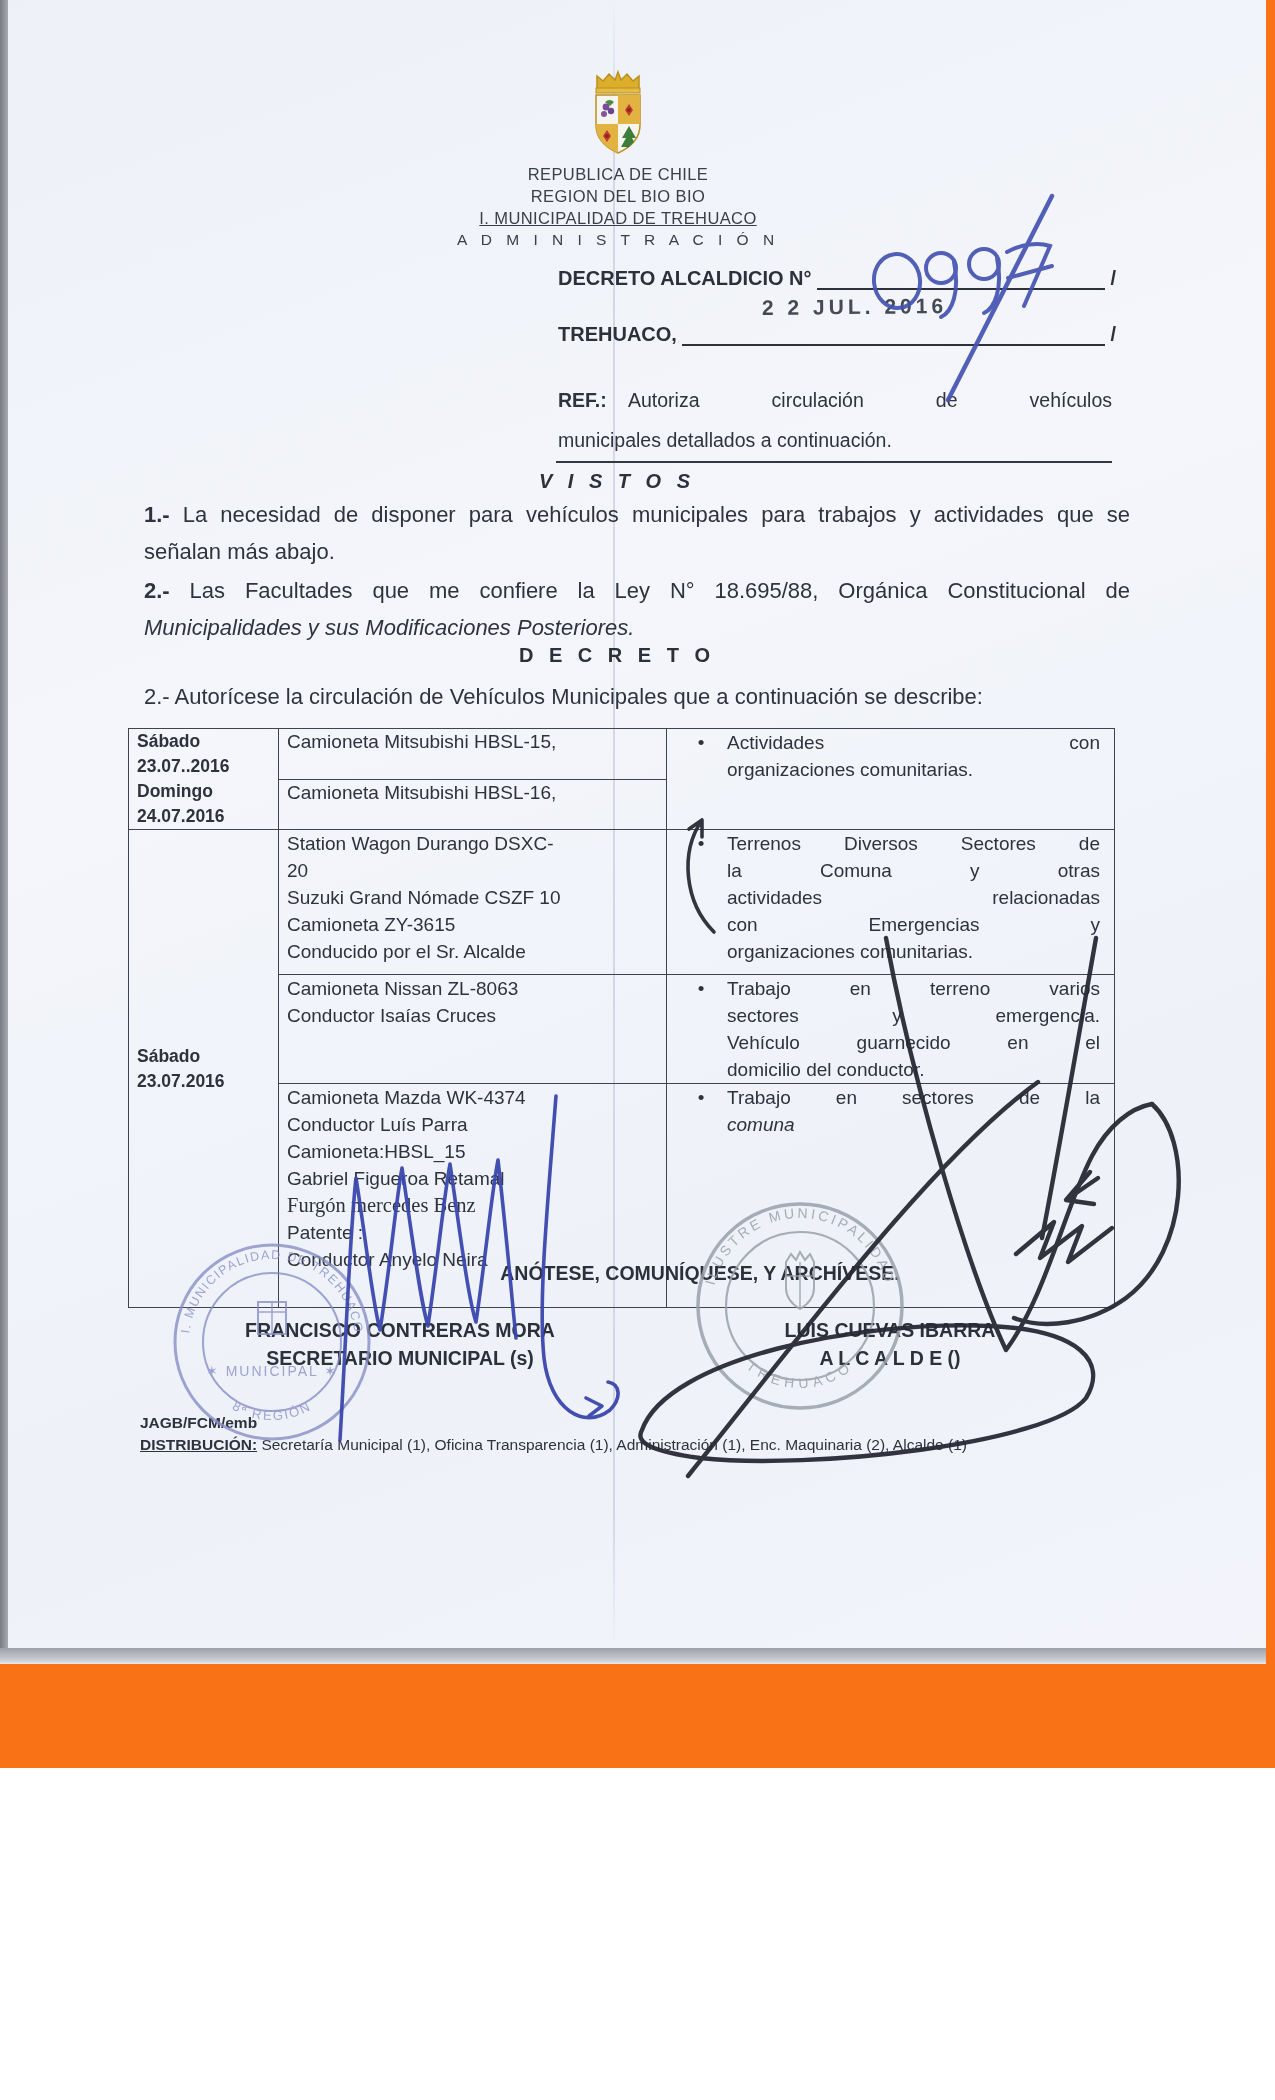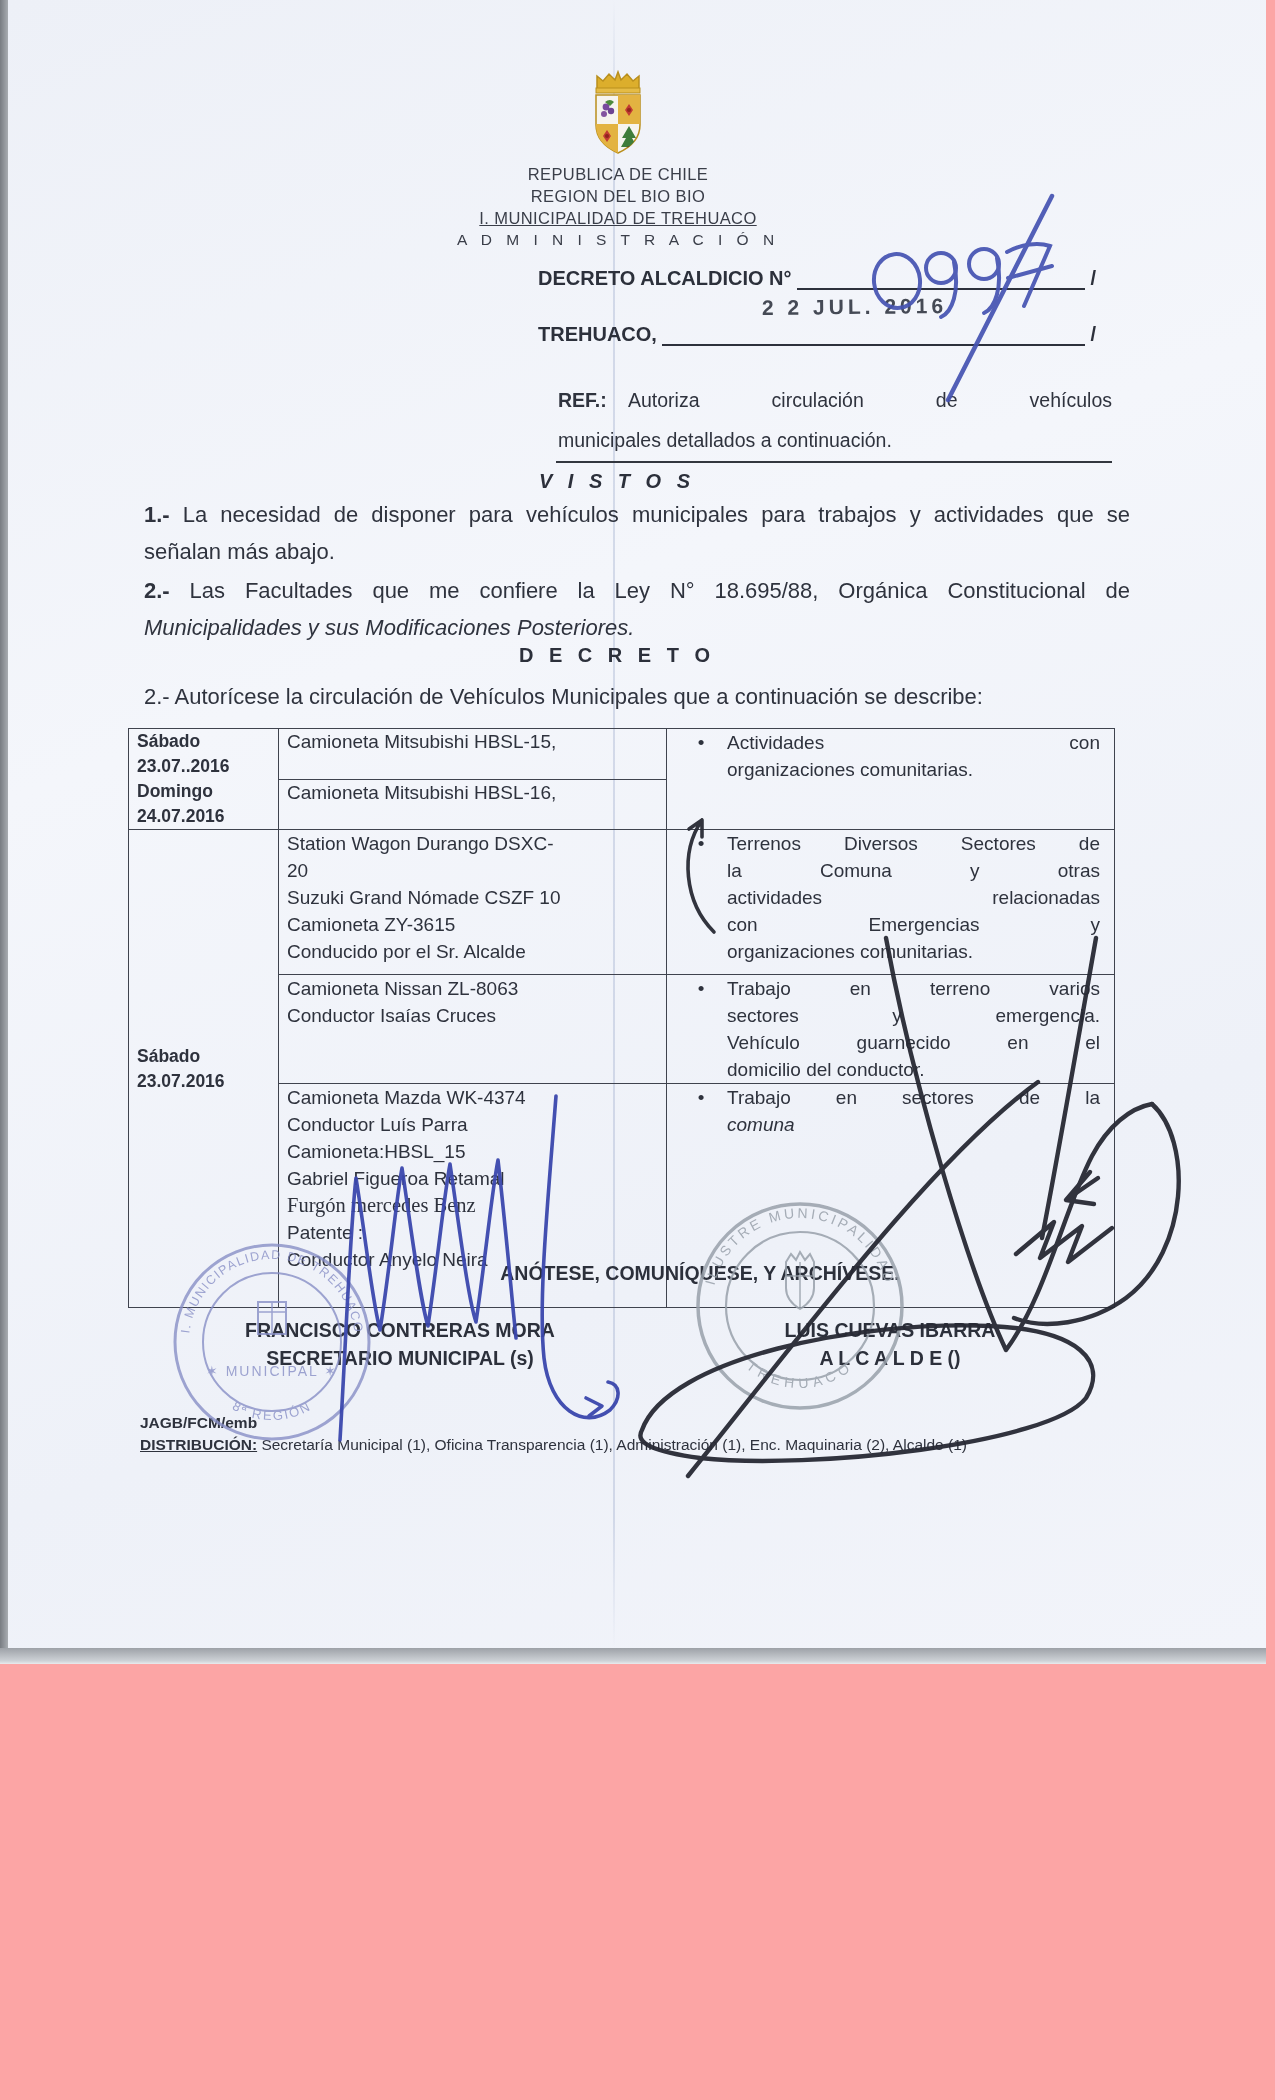--- a/index.html
+++ b/index.html
@@ -1,33 +1,33 @@
 <!DOCTYPE html>
 <html><head>
 <meta charset="utf-8">
 <style>
   html,body{margin:0;padding:0;background:#ffffff;}
-  .canvas{position:relative;width:1275px;height:2100px;background:#fca5a5;overflow:hidden;
+  .canvas{position:relative;width:1275px;height:1768px;background:#f97316;overflow:hidden;
           font-family:"Liberation Sans",sans-serif;color:#2f333e;}
   .sheet{position:absolute;left:8px;top:0;width:1258px;height:1648px;
          background:linear-gradient(160deg,#edf0f7 0%,#f4f6fb 38%,#eef1f8 72%,#f2f4fa 100%);}
   .edge-left{position:absolute;left:0;top:0;width:8px;height:1662px;
          background:linear-gradient(to right,#787c82,#a8acb1);}
   .edge-bottom{position:absolute;left:0;top:1648px;width:1266px;height:16px;
          background:linear-gradient(to bottom,#9da1a7,#cdd1d6 80%,#e9ebee);}
   .fold-line{position:absolute;left:613px;top:0;width:2px;height:1648px;
          background:linear-gradient(to bottom,rgba(150,165,200,0),rgba(150,165,200,.35) 8%,rgba(150,165,200,.35) 92%,rgba(150,165,200,0));}
   .abs{position:absolute;}
   .center{text-align:center;}
   
   .hdr{left:408px;top:163px;width:420px;font-size:16.5px;line-height:22px;color:#3a3e49;letter-spacing:.4px;}
   .hdr .muni{text-decoration:underline;}
   .hdr .dept{letter-spacing:5px;font-size:15.5px;}
   
-  .dline{left:538px;width:558px;display:flex;align-items:flex-end;font-size:20px;font-weight:bold;color:#2c303b;}
+  .dline{left:558px;width:558px;display:flex;align-items:flex-end;font-size:20px;font-weight:bold;color:#2c303b;}
   .dline .uline{flex:1;border-bottom:2.5px solid #2d313c;height:30px;margin:0 5px;}
   .dline .slash{font-weight:bold;}
   .datestamp{left:762px;top:295px;font-size:21px;font-weight:bold;letter-spacing:4px;color:#454a55;transform:rotate(-.6deg);}
   
   .ref{left:558px;top:380px;width:554px;font-size:19.5px;line-height:40px;color:#2f333e;}
   .ref .r1{display:flex;}
   .ref .lbl{font-weight:bold;width:70px;flex:0 0 auto;}
   .stretch{text-align:justify;text-align-last:justify;}
   .rule{left:556px;top:461px;width:556px;border-top:2.5px solid #33373f;height:0;}
   .sect-title{width:330px;font-weight:bold;font-style:italic;font-size:20px;letter-spacing:5px;color:#2c303b;text-align:center;}

